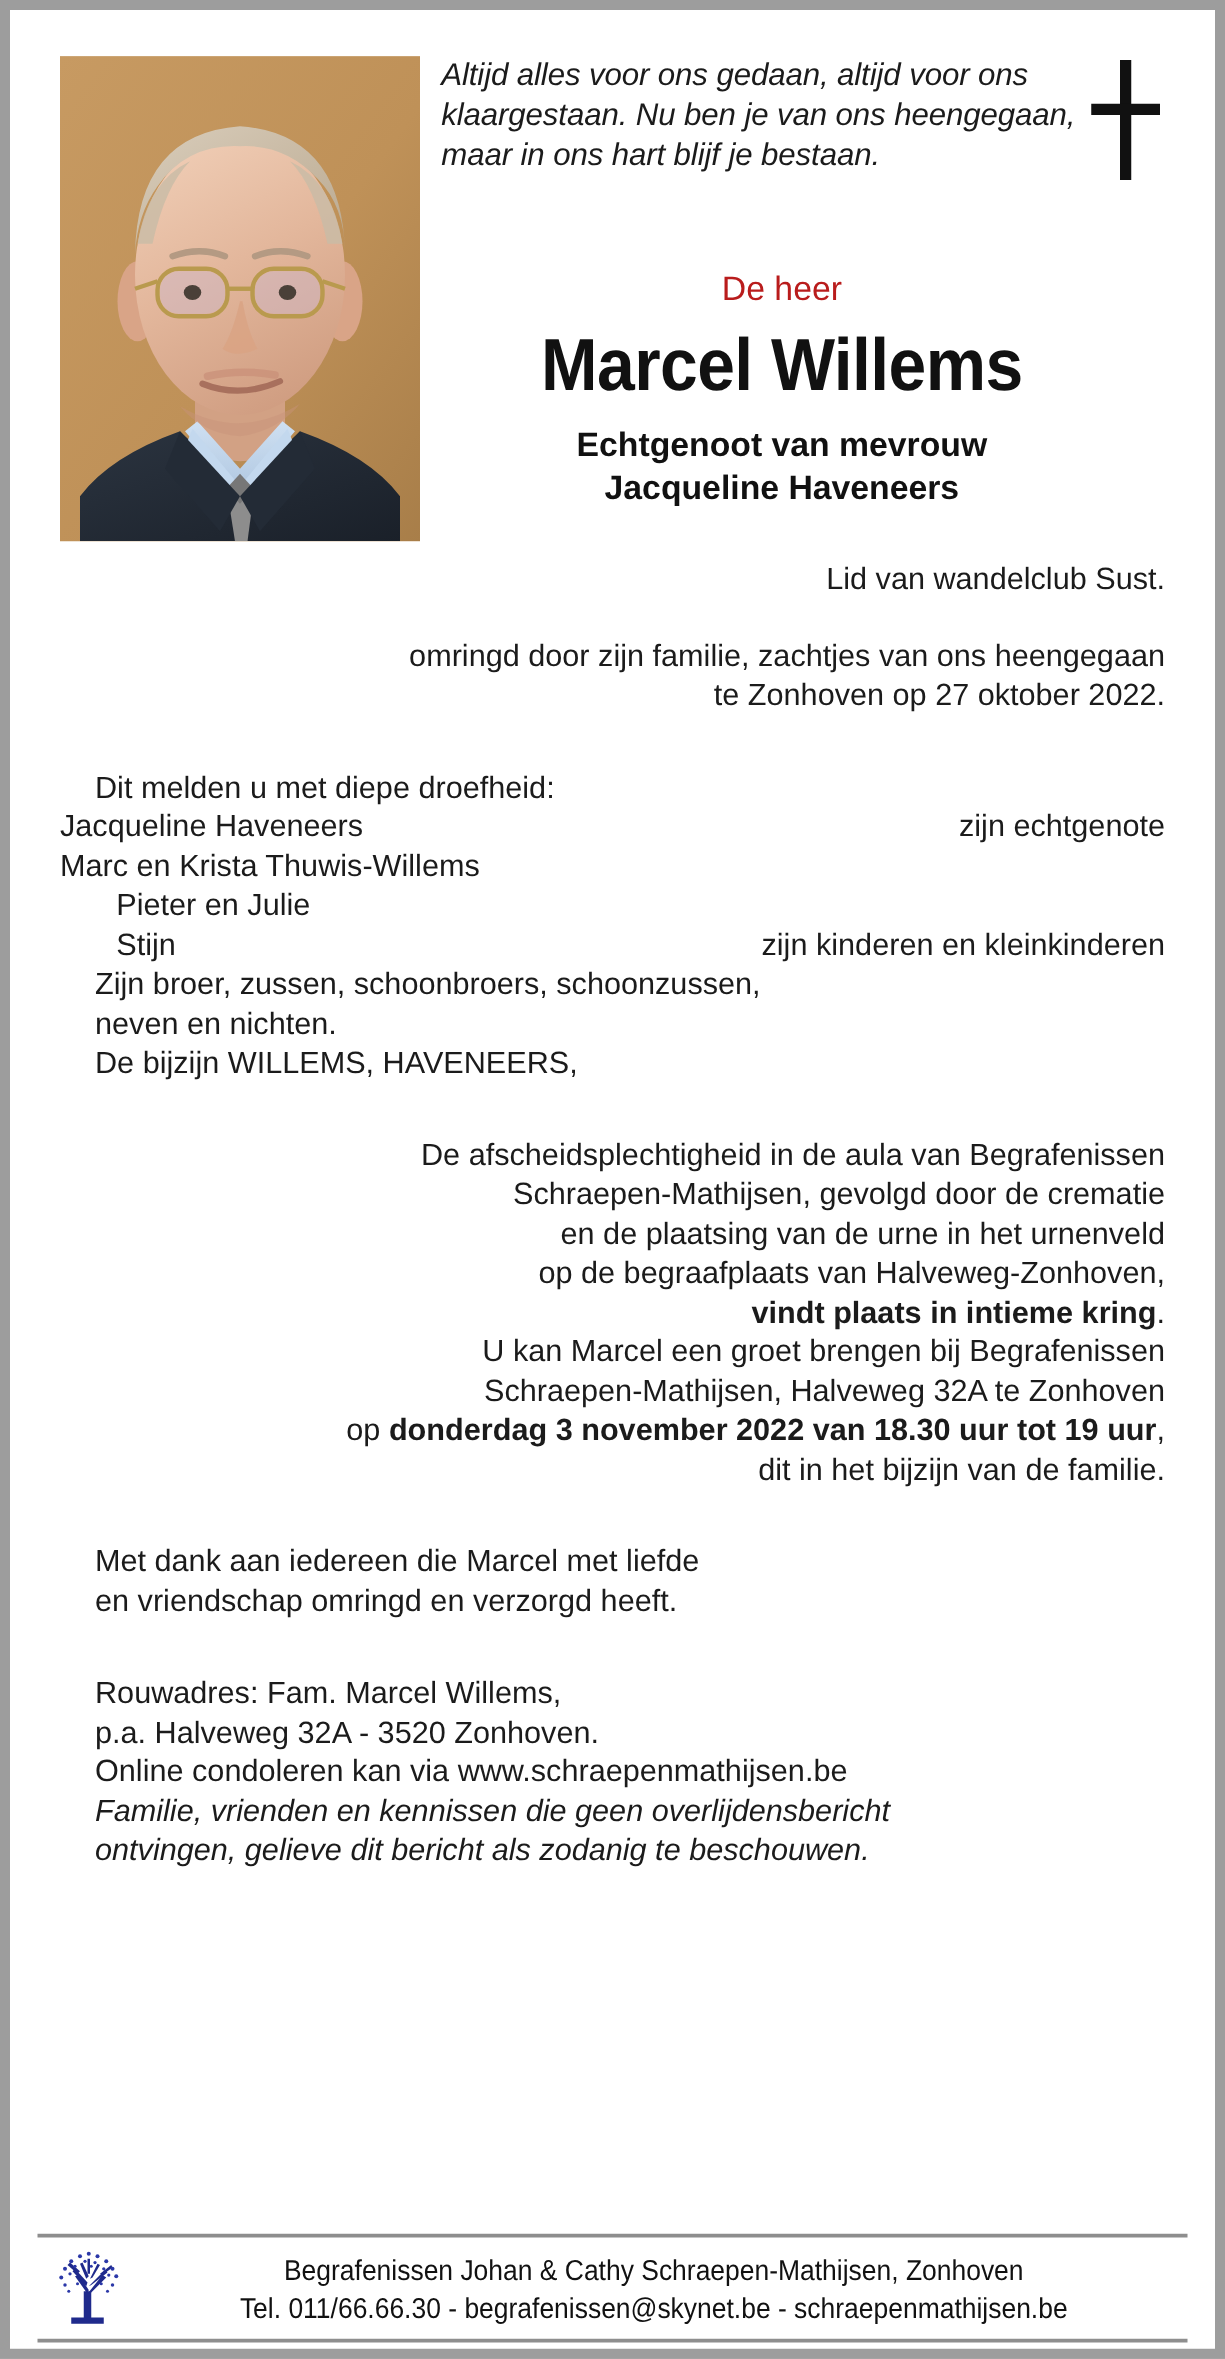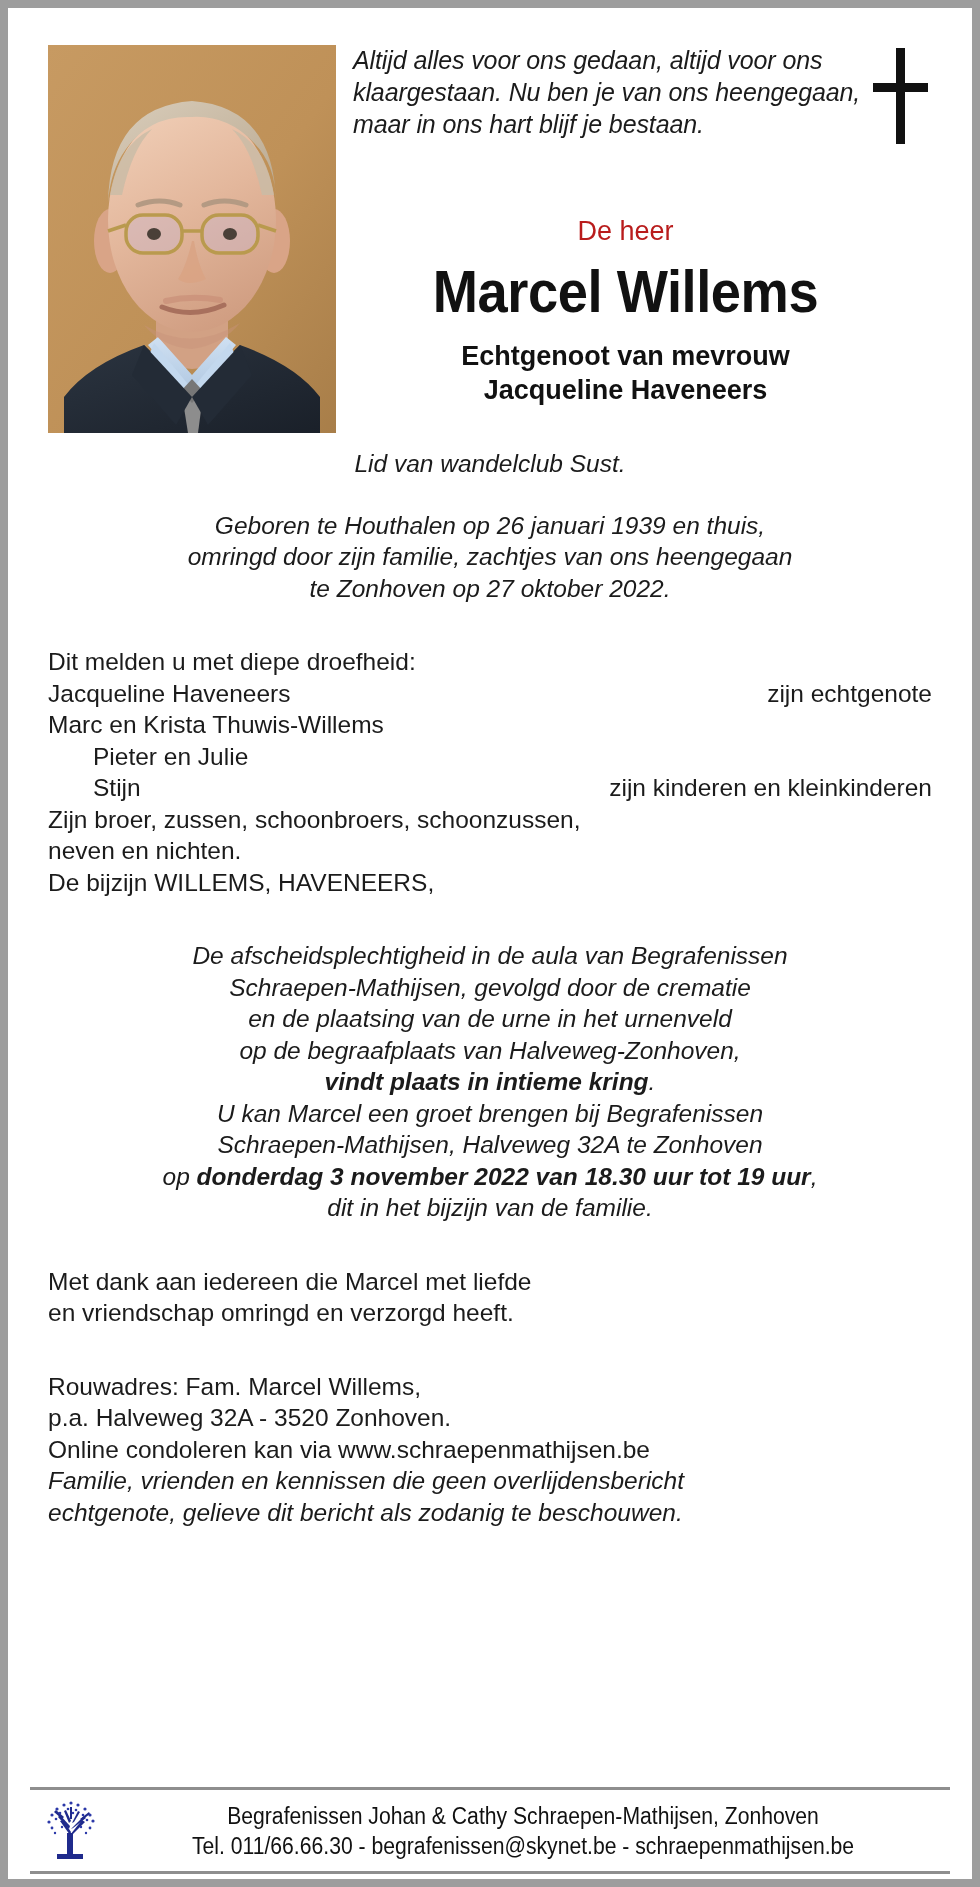--- a/index.html
+++ b/index.html
@@ -111,22 +111,22 @@
   }
 
   
   #body-text {
     position: relative;
     font-size: 24.5px;
     line-height: 31.5px;
     color: #1b1b1b;
     padding: 0 40px;
   }
-  .center { text-align: center; font-style: italic; }
-  .left { text-align: left; }
+  .center { text-align: right; }
+  .left { text-align: left; margin-left: 28px; }
   .b { font-weight: bold; }
   .i { font-style: italic; }
   .gap-md { height: 30px; }
   .gap-lg { height: 42px; }
 
   .roster-row {
     display: flex;
     justify-content: space-between;
     align-items: baseline;
     width: 100%;
@@ -276,21 +276,20 @@
         <div class="spouse-line" style="margin-top:0">Jacqueline Haveneers</div>
       </div>
     </div>
 
     <div id="body-text">
 
       <div class="center">Lid van wandelclub Sust.</div>
 
       <div class="gap-md"></div>
 
-      <div class="center">Geboren te Houthalen op 26 januari 1939 en thuis,</div>
       <div class="center">omringd door zijn familie, zachtjes van ons heengegaan</div>
       <div class="center">te Zonhoven op 27 oktober 2022.</div>
 
       <div class="gap-lg"></div>
 
       <div class="left">Dit melden u met diepe droefheid:</div>
 
       <div class="roster-row">
         <span class="who">Jacqueline Haveneers</span>
         <span class="rel">zijn echtgenote</span>
@@ -332,21 +331,21 @@
 
       <div class="left">Met dank aan iedereen die Marcel met liefde</div>
       <div class="left">en vriendschap omringd en verzorgd heeft.</div>
 
       <div class="gap-lg"></div>
 
       <div class="left">Rouwadres: Fam. Marcel Willems,</div>
       <div class="left">p.a. Halveweg 32A - 3520 Zonhoven.</div>
       <div class="left">Online condoleren kan via www.schraepenmathijsen.be</div>
       <div class="left i">Familie, vrienden en kennissen die geen overlijdensbericht</div>
-      <div class="left i">echtgenote, gelieve dit bericht als zodanig te beschouwen.</div>
+      <div class="left i">ontvingen, gelieve dit bericht als zodanig te beschouwen.</div>
     </div>
 
     <div id="footer">
       <div class="rule top"></div>
 
       <div id="tree-icon">
         <svg viewBox="0 0 66 66" aria-hidden="true">
           <g fill="#1f2a8c">
             <rect x="29" y="34" width="6" height="22"></rect>
             <rect x="19" y="55" width="26" height="5"></rect>

